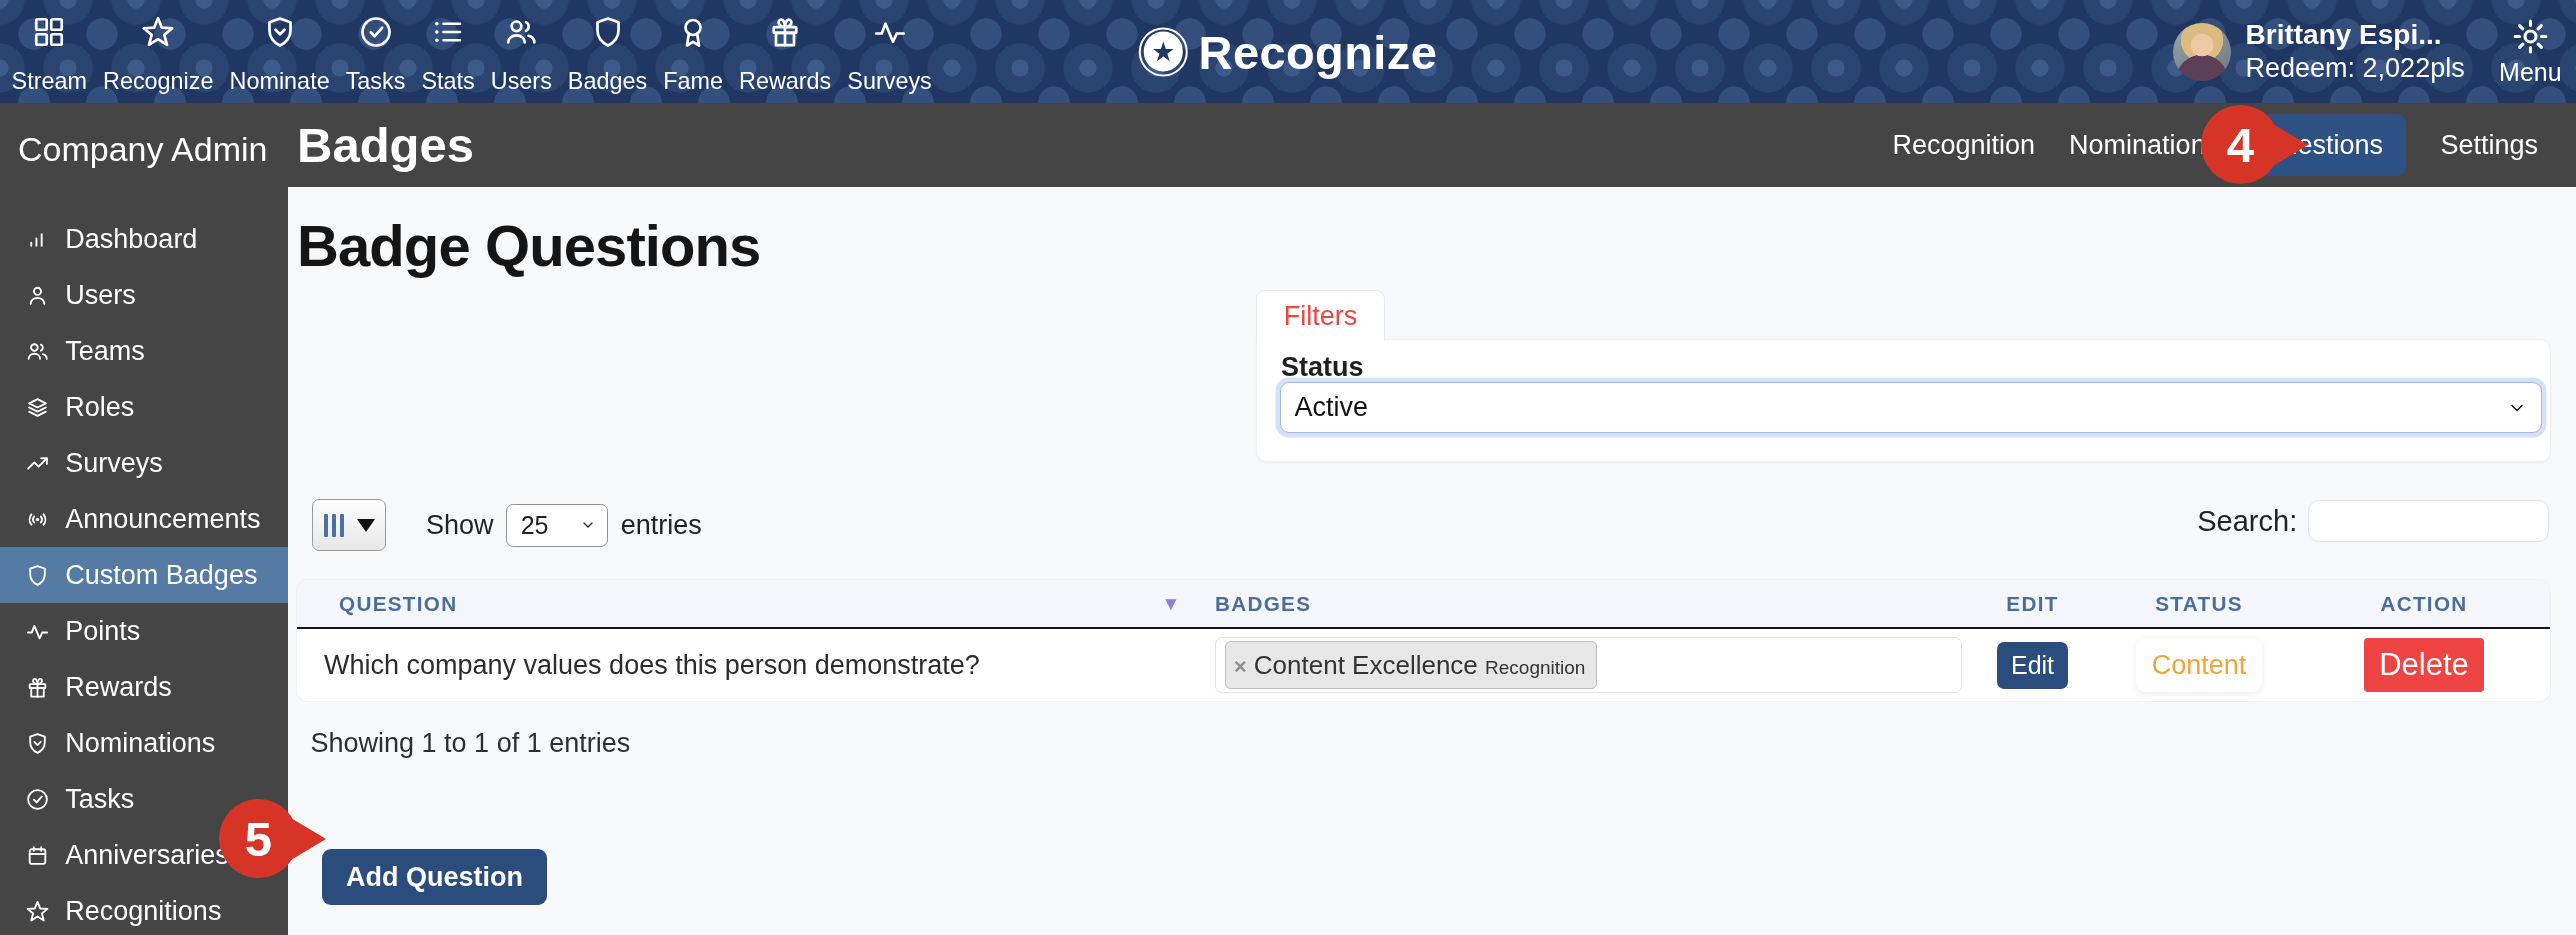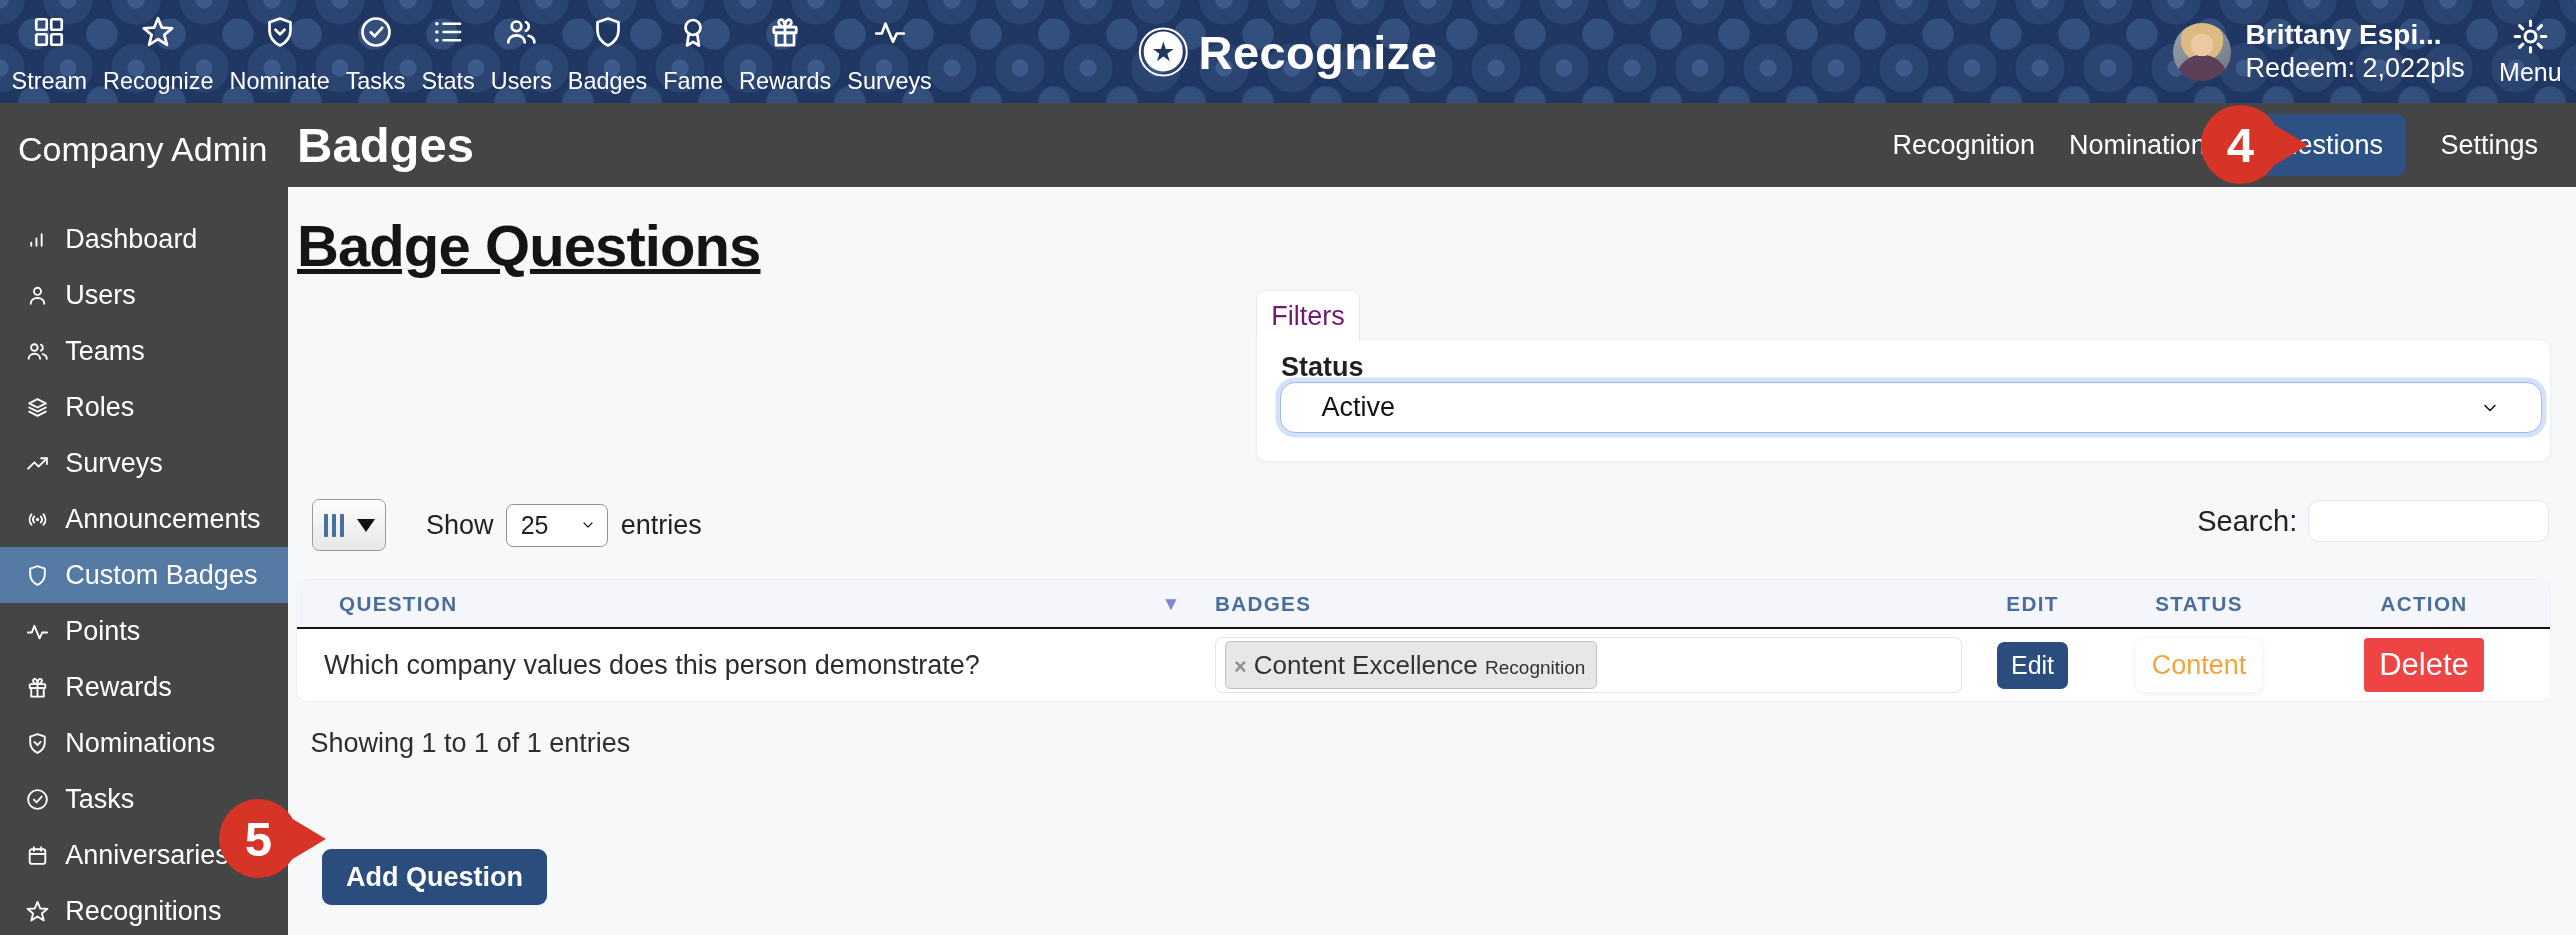--- a/index.html
+++ b/index.html
@@ -47,32 +47,32 @@
   
   .sidebar { position:absolute; top:103px; left:0; bottom:0; width:288px; background:#454545; color:#fff; z-index:3; }
   .sidebar-title { margin:27px 0 0 18px; font-size:34px; }
   .side-items { margin-top:42px; }
   .side-item { height:56px; display:flex; align-items:center; gap:15.3px; padding-left:25px; font-size:27px; cursor:pointer; }
   .side-item svg { width:25px; height:25px; flex:0 0 25px; }
   .side-item.active { background:#557aa3; }
 
   
   .content { position:absolute; top:187px; left:279px; right:0; bottom:0; background:#f7f8fa; }
-  .h1 { position:absolute; left:18px; top:25px; font-size:58px; font-weight:bold; color:#151515; letter-spacing:-0.9px;text-decoration:underline; }
+  .h1 { position:absolute; left:18px; top:25px; font-size:58px; font-weight:bold; color:#151515; letter-spacing:-0.9px; }
 
   .filters { position:absolute; left:977px; top:103px; right:25px; }
-  .filters-tab { width:104px; height:51px; background:#fff; border:1.8px solid #e7e9ed; border-bottom:none;
+  .filters-tab { width:129px; height:51px; background:#fff; border:1.8px solid #e7e9ed; border-bottom:none;
     border-radius:9px 9px 0 0; display:flex; align-items:center; justify-content:center;
-    font-size:27px; color:#701a75; position:relative; z-index:2; cursor:pointer; }
+    font-size:27px; color:#ef4444; position:relative; z-index:2; cursor:pointer; }
   .filters-card { background:#fff; border:1.8px solid #edeff2; border-radius:0 10.8px 10.8px 10.8px; height:123px;
     position:relative; margin-top:-1.8px; box-shadow:0 0.9px 2.7px rgba(0,0,0,.04); }
   .status-label { position:absolute; left:24px; top:11.7px; font-size:27px; font-weight:600; color:#1f1f1f; }
   .status-select { position:absolute; left:22.5px; right:8px; top:42px; height:51px; background:#fff;
-    border:1.8px solid #9bb9ea; border-radius:15px; box-shadow:0 0 0 4.5px rgba(147,180,235,.4);
-    display:flex; align-items:center; justify-content:space-between; padding:0 41px; font-size:27px; color:#111; cursor:pointer; }
+    border:1.8px solid #9bb9ea; border-radius:9px; box-shadow:0 0 0 4.5px rgba(147,180,235,.4);
+    display:flex; align-items:center; justify-content:space-between; padding:0 14px; font-size:27px; color:#111; cursor:pointer; }
   .chev { width:20px; height:20px; stroke:#333; fill:none; stroke-width:2.2; }
 
   .controls { position:absolute; left:18px; right:27px; top:306px; height:63px; }
   .colvis-btn { position:absolute; left:15.3px; top:6.3px; width:74px; height:52px;
     background:linear-gradient(#fdfdfd,#e7e7e7); border:1.8px solid #9a9a9a; border-radius:7.2px;
     display:flex; align-items:center; justify-content:center; gap:3.6px; cursor:pointer; }
   .colvis-btn .bar { width:4.5px; height:23.4px; background:#4a6fa5; border-radius:0.9px; }
   .colvis-btn .tri { width:0; height:0; border-left:9px solid transparent; border-right:9px solid transparent; border-top:13.5px solid #111; margin-left:9px; }
   .show-group { position:absolute; left:129px; top:10.8px; display:flex; align-items:center; gap:12.6px; font-size:27px; color:#222; }
   .show-select { width:102px; height:43px; background:#fff; border:1.8px solid #8f8f8f; border-radius:7.2px;

